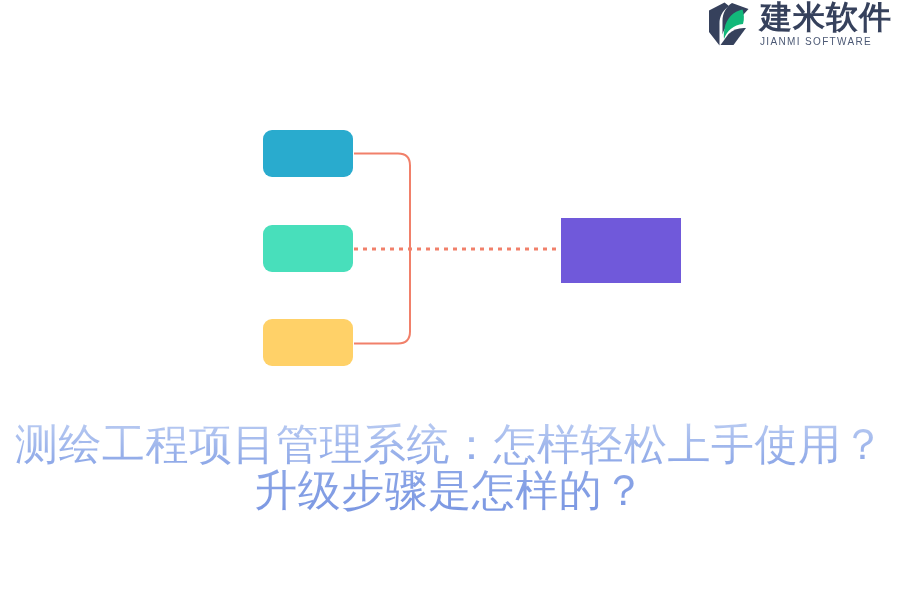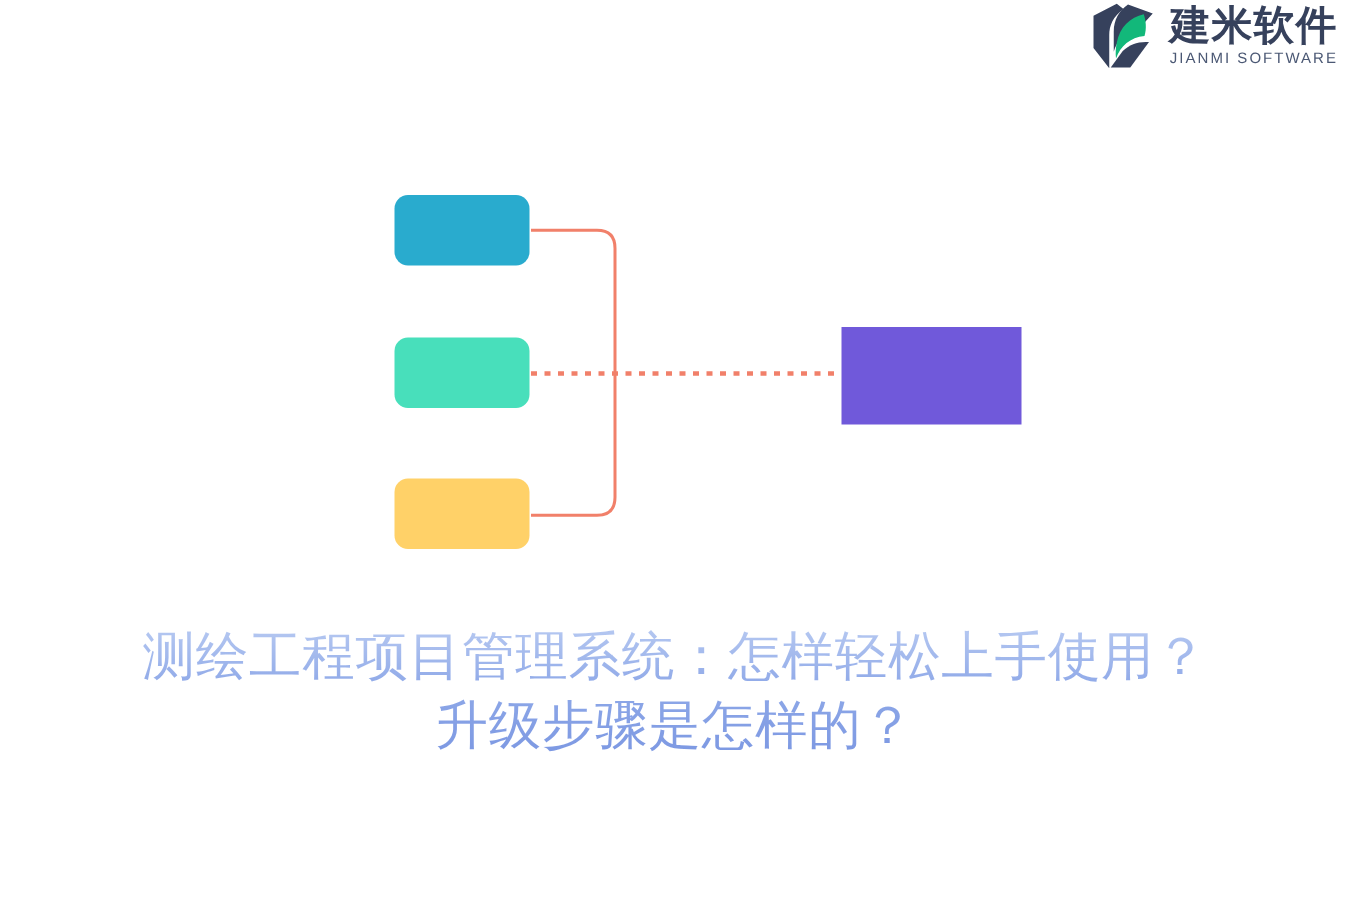--- a/index.html
+++ b/index.html
@@ -32,21 +32,21 @@
     flex: 0 0 auto;
   }
   .brand-text {
     display: flex;
     flex-direction: column;
     justify-content: center;
     line-height: 1;
   }
   .brand-cn {
     font-family: "Liberation Sans", sans-serif;
-    font-size: 27px;
+    font-size: 32px;
     font-weight: bold;
     color: #36415c;
     letter-spacing: 1px;
     line-height: 1.05;
   }
   .brand-en {
     font-family: "Liberation Sans", sans-serif;
     font-size: 10px;
     font-weight: normal;
     color: #4b5874;
@@ -80,21 +80,21 @@
   }
 
   
   .headline {
     position: absolute;
     left: 0;
     right: 0;
     top: 392px;
     text-align: center;
     font-family: "DejaVu Sans", sans-serif;
-    font-size: 35px;
+    font-size: 43px;
     font-weight: normal;
     line-height: 46px;
     letter-spacing: 0.5px;
     color: #8fa9e8;
     background: linear-gradient(180deg, #b9cbf2 0%, #8fa9e8 46%, #7b97e2 100%);
     -webkit-background-clip: text;
     background-clip: text;
     -webkit-text-fill-color: transparent;
     white-space: pre-line;
   }

